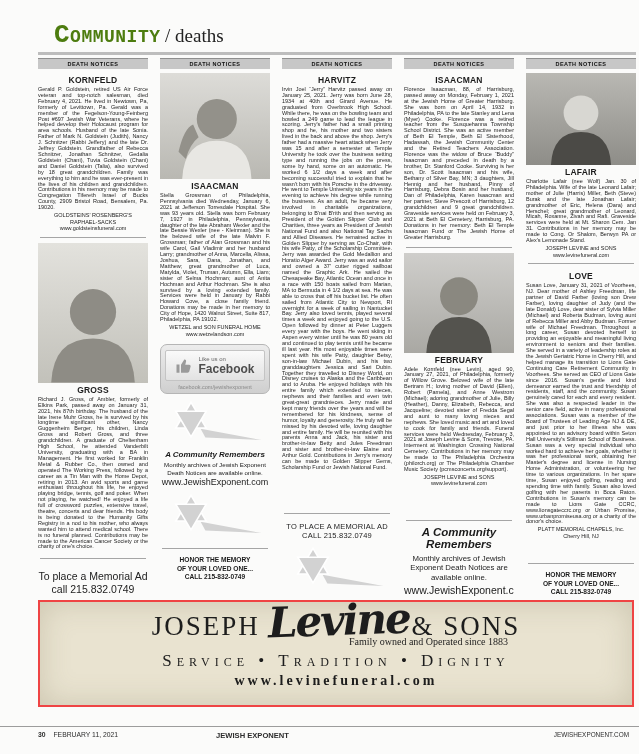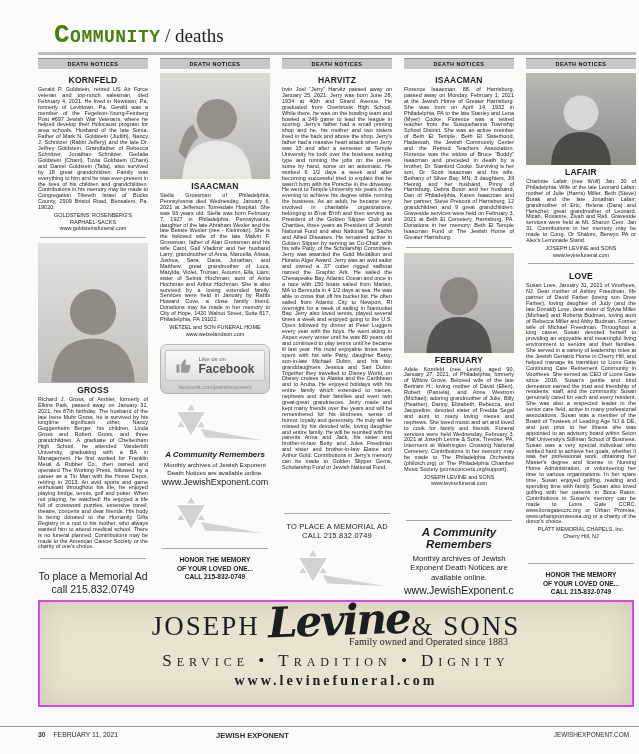--- a/index.html
+++ b/index.html
@@ -49,21 +49,21 @@
   .remembers .body{font-size:6.2px;line-height:7.6px;color:#222;margin-top:2px;}
   .remembers .url{font-size:9px;color:#1b1b1b;margin-top:1px;}
   .remembers.big .title{font-size:11.5px;line-height:12.5px;}
   .remembers.big .body{font-size:7.8px;line-height:9.5px;margin-top:3px;}
   .remembers.big .url{font-size:10.5px;margin-top:2px;}
 
   .star-wrap{display:flex;justify-content:center;margin:6px 0;flex:none;}
 
   
   .levine-ad{position:absolute;left:38px;top:600px;width:596px;height:107px;
-    box-sizing:border-box;background:#e9e3d0;border:2px solid #d946ef;
+    box-sizing:border-box;background:#e9e3d0;border:2px solid #ef4444;
     box-shadow:inset 0 0 30px rgba(120,110,80,.25);text-align:center;
     font-family:"Liberation Serif", serif;color:#1d1d1d;}
   .levine-line1{display:flex;justify-content:center;align-items:baseline;margin-top:2px;}
   .levine-joseph{font-size:27px;letter-spacing:2px;}
   .levine-script{font-size:42px;font-family:"DejaVu Serif", serif;font-style:italic;
     font-weight:bold;margin:0 2px 0 8px;letter-spacing:-2px;transform:rotate(-2deg);line-height:34px;}
   .levine-sons{font-size:27px;letter-spacing:2px;}
   .levine-tagline{font-size:10px;margin:-6px 40px 0 225px;}
   .levine-motto{font-size:17px;font-variant:small-caps;letter-spacing:5px;margin-top:4px;}
   .levine-url{font-size:14px;font-weight:bold;letter-spacing:3px;margin-top:2px;}

